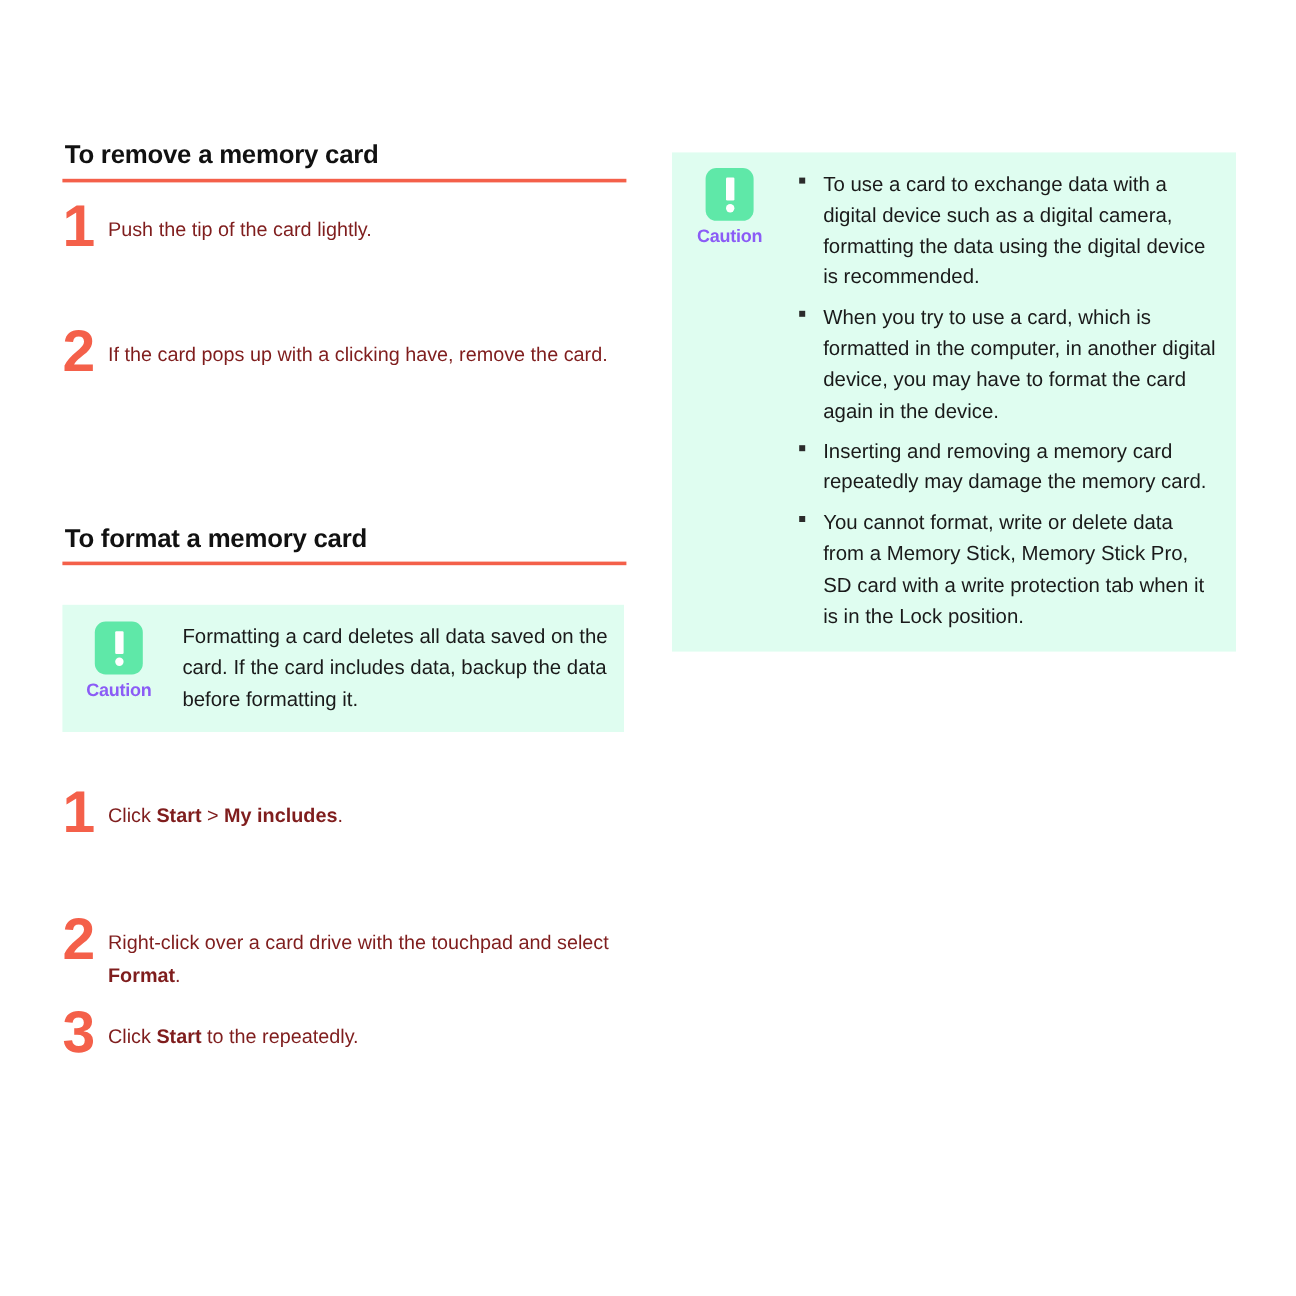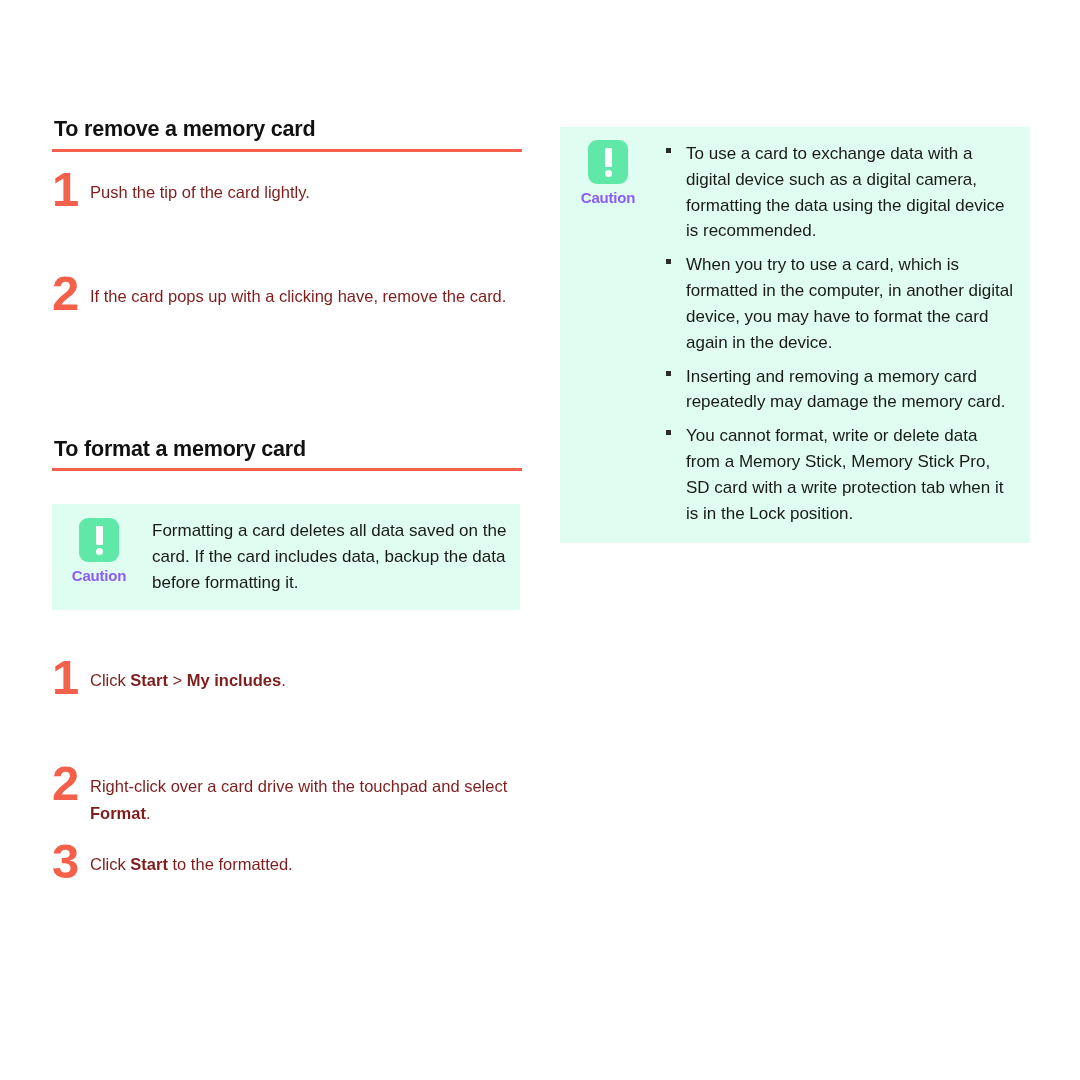--- a/index.html
+++ b/index.html
@@ -251,21 +251,21 @@
         <div class="step" style="height:78px;">
           <div class="step-num">2</div>
           <div class="step-body" style="max-width:420px;">
             <span>Right-click over a card drive with the touchpad and select </span><b>Format</b><span>.</span>
           </div>
         </div>
 
         <div class="step" style="height:60px;">
           <div class="step-num">3</div>
           <div class="step-body">
-            <span>Click </span><b>Start</b><span> to the formatted.</span>
+            <span>Click </span><b>Start</b><span> to the repeatedly.</span>
           </div>
         </div>
 
       </div>
     </div>
   </div>
 
   <div class="caution-box caution-right">
     <div class="caution-left-col">
       <div class="caution-icon">

